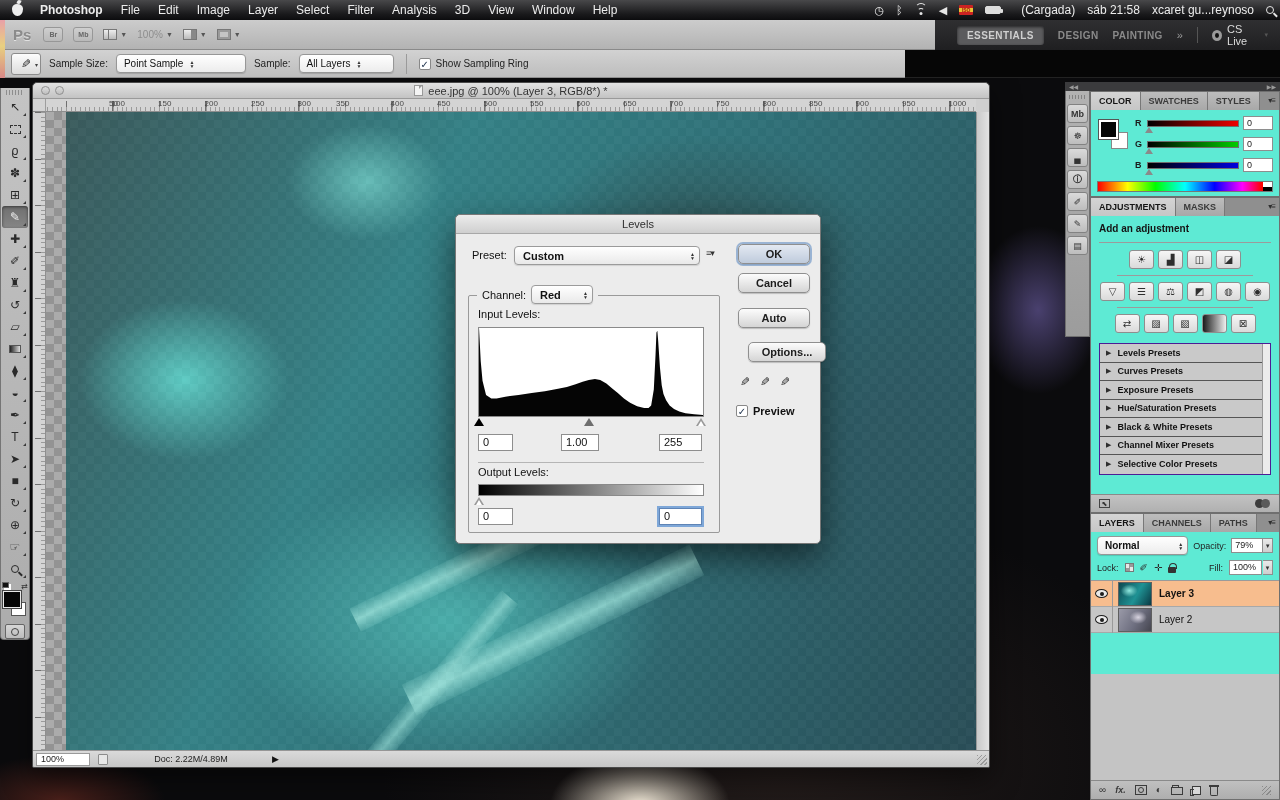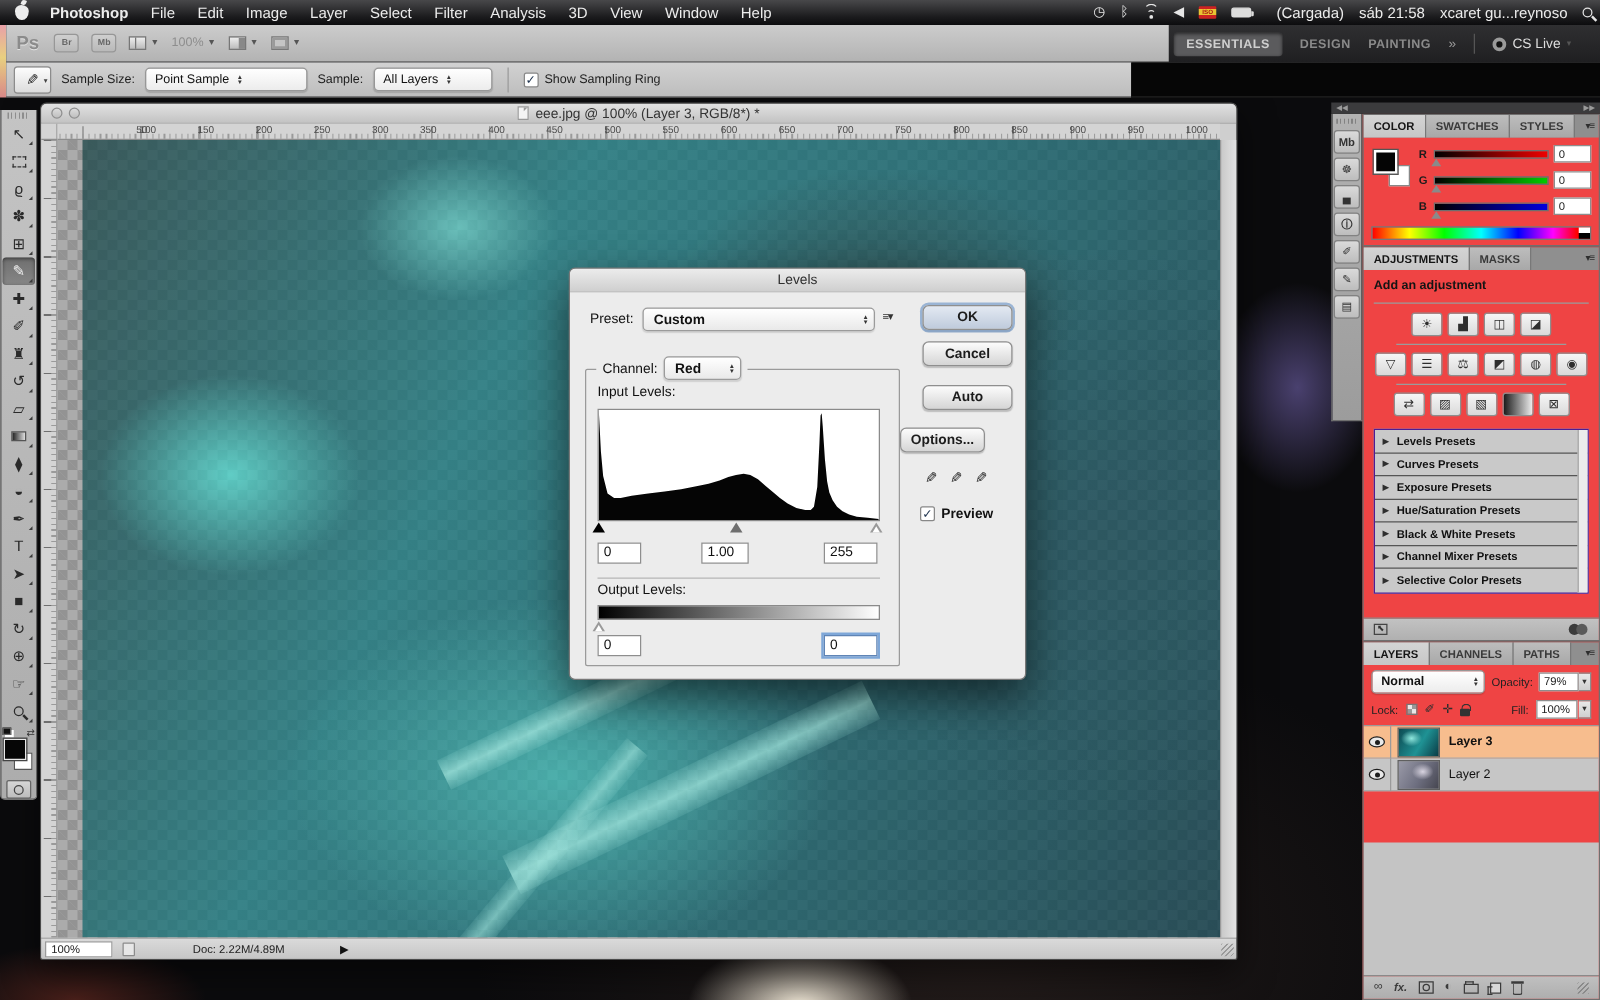--- a/index.html
+++ b/index.html
@@ -33,21 +33,21 @@
 
 .appbar{position:absolute;left:5px;top:20px;width:1275px;height:30px;background:linear-gradient(#cccccc,#b3b3b3);border-bottom:1px solid #8a8a8a;display:flex;align-items:center;gap:10px;padding-left:8px;z-index:30}
 .pslogo{font-size:15px;font-weight:bold;color:#8b8b8b;text-shadow:0 1px 0 #e2e2e2;margin-right:2px}
 .minibtn{width:20px;height:15px;border:1px solid #979797;border-radius:3px;background:linear-gradient(#cfcfcf,#b9b9b9);font-size:7px;font-weight:bold;color:#666;display:flex;align-items:center;justify-content:center}
 .icongrp{display:flex;align-items:center;gap:3px;color:#6f6f6f}
 .caret{font-size:7px;color:#555}
 .appico{width:14px;height:11px;border:1px solid #777;background:linear-gradient(#eee,#bbb);position:relative}
 .appico.grid::before{content:"";position:absolute;left:4px;top:0;bottom:0;width:1px;background:#777}
 .appico.frame{background:#c5c5c5;box-shadow:inset 0 0 0 2px #9a9a9a}
 .zoomtxt{font-size:10px;color:#8d8d8d}
-.appdark{position:absolute;right:0;top:20px;width:345px;height:30px;background:linear-gradient(#2f2f31,#1f1f21);display:flex;align-items:center;gap:14px;padding:0 12px 0 4px;z-index:31}
+.appdark{position:absolute;right:0;top:20px;width:345px;height:30px;background:linear-gradient(#2f2f31,#1f1f21);display:flex;align-items:center;gap:14px;padding:0 12px 0 22px;z-index:31}
 .ws{font-size:10px;font-weight:bold;color:#8a8a8a;letter-spacing:.4px}
 .ws.active{color:#cfcfcf;background:#5b5b5d;box-shadow:inset 0 1px 3px rgba(0,0,0,.6);border-radius:3px;padding:4px 10px}
 .chev{color:#9a9a9a;font-size:11px}
 .vdiv{width:1px;height:16px;background:#555}
 .cslive{display:flex;align-items:center;gap:5px;color:#ddd;font-size:11px}
 .donut{width:11px;height:11px;border:3px solid #9a9a9a;border-radius:50%;background:#111}
 
 .optionsbar{position:absolute;left:5px;top:50px;width:900px;height:28px;background:linear-gradient(#d2d2d2,#bdbdbd);border-bottom:1px solid #8e8e8e;display:flex;align-items:center;gap:8px;padding-left:6px;z-index:30}
 .optionsdark{position:absolute;right:0;top:50px;width:375px;height:28px;background:#060606;border-bottom:1px solid #222;z-index:30}
 .toolwell{width:30px;height:22px;border:1px solid #8c8c8c;border-radius:3px;background:linear-gradient(#fdfdfd,#dcdcdc);display:flex;align-items:center;justify-content:center;font-size:12px;color:#222;position:relative}
@@ -134,21 +134,21 @@
 .droppers{position:absolute;left:284px;top:160px;display:flex;gap:10px;font-size:12px;color:#1a1a1a}
 .droppers span{transform:scaleX(-1)}
 .preview{position:absolute;left:280px;top:190px;display:flex;align-items:center;gap:5px;font-size:11px;font-weight:bold}
 
 .dockbar{position:absolute;left:1065px;top:82px;width:215px;height:9px;background:#3b3b3d;z-index:21;color:#9a9a9a;font-size:6px;display:flex;justify-content:space-between;align-items:center;padding:0 4px}
 .dock{position:absolute;left:1065px;top:91px;width:25px;height:246px;background:linear-gradient(#b2b2b2,#9c9c9c);border:1px solid #6f6f6f;border-top:none;z-index:20;display:flex;flex-direction:column;align-items:center;gap:3px;padding-top:2px}
 .dgrip{width:17px;height:4px;background:repeating-linear-gradient(90deg,#828282 0 1px,transparent 1px 3px);margin:2px 0}
 .dicon{width:21px;height:19px;border:1px solid #828282;border-radius:3px;background:linear-gradient(#dadada,#bdbdbd);display:flex;align-items:center;justify-content:center;font-size:9px;font-weight:bold;color:#333;flex:0 0 auto}
 
 .panels{position:absolute;left:1090px;top:91px;width:190px;height:709px;z-index:20;font-size:10px;color:#1c1c1c}
-.panel{position:absolute;left:0;width:190px;background:#ef4444;border:1px solid #6f6f6f}
+.panel{position:absolute;left:0;width:190px;background:#5eead4;border:1px solid #6f6f6f}
 .tabbar{height:18px;background:#8f8f8f;display:flex;align-items:stretch;position:relative}
 .tab{padding:0 8px;display:flex;align-items:center;font-size:9px;font-weight:bold;color:#3a3a3a;background:linear-gradient(#bdbdbd,#a8a8a8);border-right:1px solid #787878}
 .tab.active{background:linear-gradient(#d4d4d4,#c6c6c6);color:#151515}
 .pmenu{position:absolute;right:4px;top:4px;font-size:8px;color:#2e2e2e;letter-spacing:-1px}
 
 .colorbody{position:relative;height:87px}
 .cswatch-fg{position:absolute;left:8px;top:10px;width:19px;height:19px;background:#050505;border:2px solid #fff;outline:1px solid #555;z-index:2}
 .cswatch-bg{position:absolute;left:20px;top:22px;width:17px;height:17px;background:#fff;border:1px solid #888}
 .crow{position:absolute;left:44px;display:flex;align-items:center;gap:4px}
 .crow .cl{width:8px;font-weight:bold;font-size:9px}
@@ -460,21 +460,21 @@
     <span>Custom</span>
     <span class="stepper">
         <span>▲</span>
         <span>▼</span>
       </span>
   </span>
   <span class="presetmenu">≡▾</span>
   <span class="macbtn default" style="left:282px;top:29px">OK</span>
   <span class="macbtn" style="left:282px;top:58px">Cancel</span>
   <span class="macbtn" style="left:282px;top:93px">Auto</span>
-  <span class="macbtn" style="left:264px;top:127px;width:68px">Options...</span>
+  <span class="macbtn" style="left:292px;top:127px;width:78px">Options...</span>
   <div class="droppers">
     <span>✎</span>
     <span>✎</span>
     <span>✎</span>
   </div>
   <span class="preview">
     <span class="cbx">✓</span>
     <span>Preview</span>
   </span>
   <div class="channel-box">

